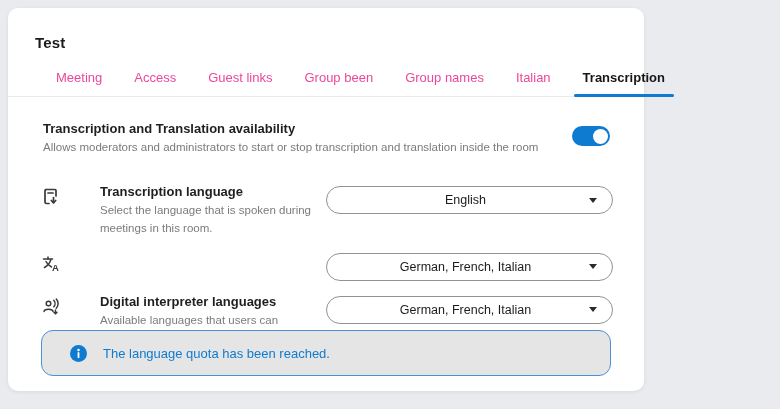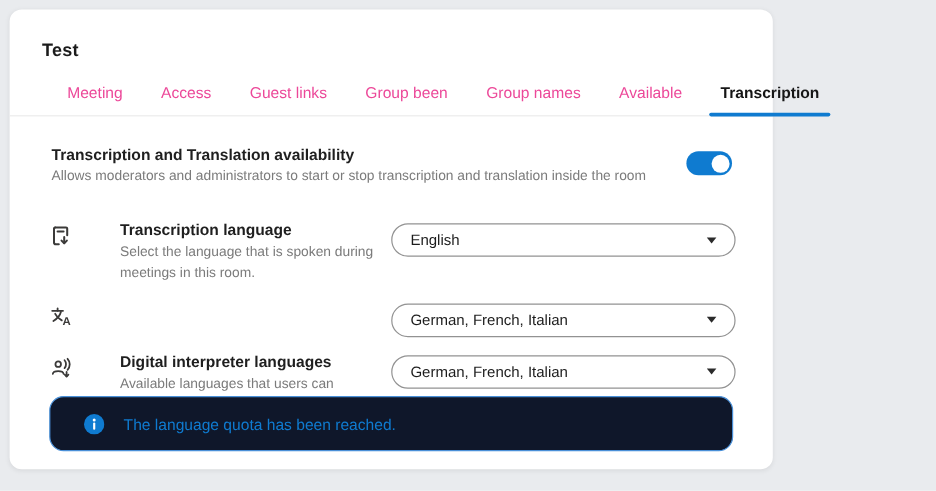--- a/index.html
+++ b/index.html
@@ -48,51 +48,51 @@
   
   .rows { position:absolute; left:33px; top:176px; right:31px; }
   .row { display:flex; align-items:flex-start; margin-bottom:13px; }
   .row-icon { width:59px; padding-top:3px; flex:none; color:#3b3a39; }
   .row-text { flex:1; padding-right:14px; }
   .row-title { font-size:13px; font-weight:700; color:#1f1f1f; }
   .row-desc  { font-size:11.5px; color:#7b7b7b; margin-top:3px; line-height:1.55; max-width:350px; }
   .dropdown {
     flex:none; width:287px; height:28px; margin-left:auto; margin-top:2px;
     border:1px solid #929292; border-radius:14px; background:#fff;
-    display:flex; align-items:center; padding:0 15px; cursor:pointer;
+    display:flex; align-items:center; padding:0 15px; cursor:pointer;text-align:center;
   }
   .dropdown-value { flex:1; font-size:12.5px; color:#1c1c1c; white-space:nowrap; overflow:hidden; }
   .caret {
     width:0; height:0; flex:none;
     border-left:4.5px solid transparent; border-right:4.5px solid transparent;
     border-top:5px solid #2b2b2b;
   }
   
   .alert {
     position:absolute; left:33px; right:33px; top:322px; height:46px;
-    border:1.5px solid #4a90d8; border-radius:12px; background:#0f172a;
+    border:1.5px solid #4a90d8; border-radius:12px; background:#e5e5e5;
     display:flex; align-items:center; padding:0 14px 0 28px;
   }
   .alert-text { font-size:13px; color:#0f7bd0; margin-left:16px; }
   .icon-svg { display:block; }
 </style>
 </head>
 <body>
 
 <div class="card">
 
   <div class="card-title">Test</div>
 
   <div class="tabs">
     <div class="tab">Meeting</div>
     <div class="tab">Access</div>
     <div class="tab">Guest links</div>
     <div class="tab">Group been</div>
     <div class="tab">Group names</div>
-    <div class="tab">Available</div>
+    <div class="tab">Italian</div>
     <div class="tab active">Transcription</div>
   </div>
 
   <div class="availability">
     <div class="avail-title">Transcription and Translation availability</div>
     <div class="avail-desc">Allows moderators and administrators to start or stop transcription and translation inside the room</div>
   </div>
   <div class="toggle">
     <div class="knob"></div>
   </div>

